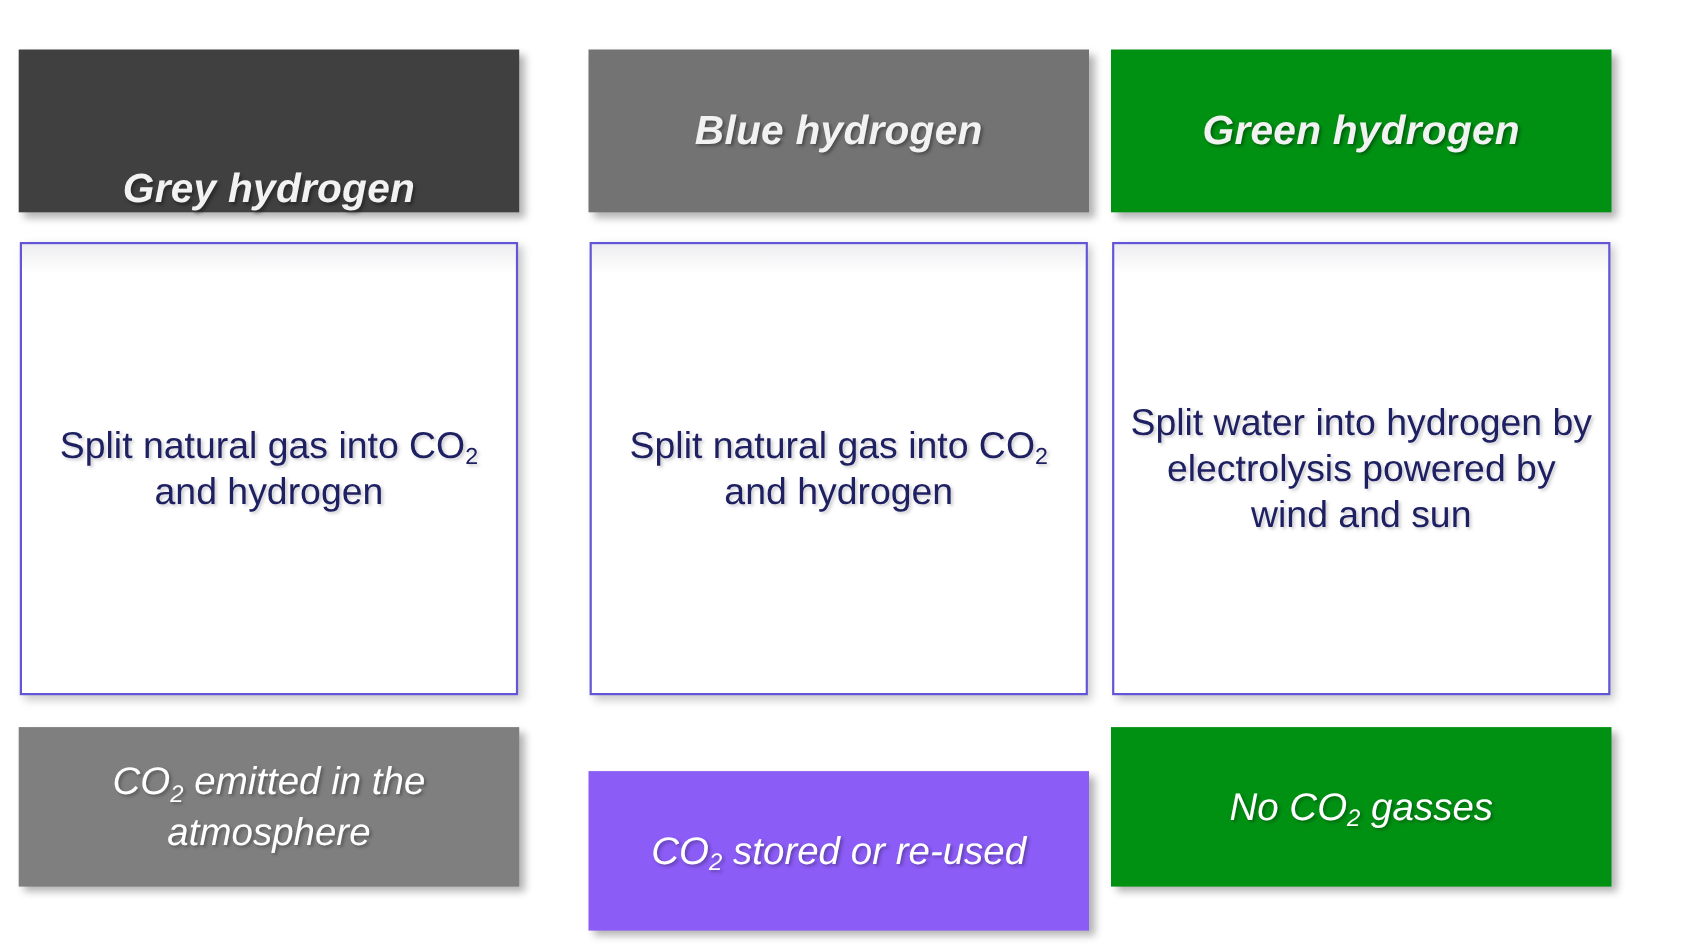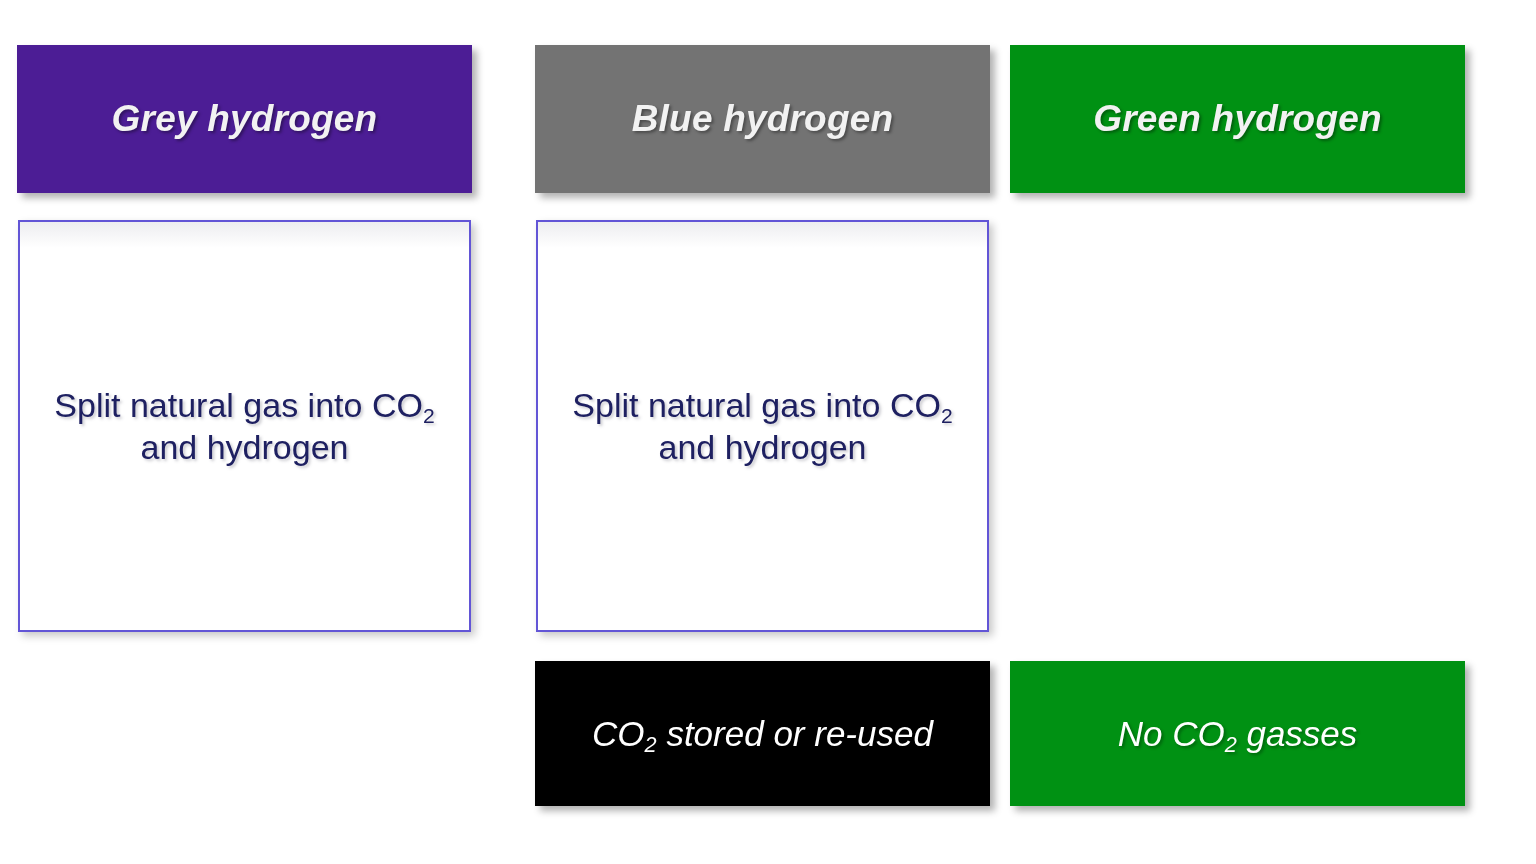--- a/index.html
+++ b/index.html
@@ -124,57 +124,67 @@
     top: 0.30em;
   }
 </style>
 </head>
 <body>
 
 <div id="diagram">
 
   <div class="column col-0">
 
-    <div class="header-box" style="background: #4c1d95;">
+    <div class="header-box" style="background: #404040; align-items: flex-end;">
       <span class="header-label">Grey hydrogen</span>
     </div>
 
     <div class="desc-box">
       <p class="desc-para">
         <span>Split natural gas into CO</span><sub>2</sub><span> and hydrogen</span>
       </p>
     </div>
 
+    <div class="outcome-box" style="background: rgb(127, 127, 127);">
+      <span class="outcome-label">
+        <span>CO</span><sub>2</sub><span> emitted in the atmosphere</span>
+      </span>
+    </div>
   </div>
 
   <div class="column col-1">
 
     <div class="header-box" style="background: #737373; align-items: center;">
       <span class="header-label">Blue hydrogen</span>
     </div>
 
     <div class="desc-box">
       <p class="desc-para">
         <span>Split natural gas into CO</span><sub>2</sub><span> and hydrogen</span>
       </p>
     </div>
 
-    <div class="outcome-box" style="background: #000000;">
+    <div class="outcome-box" style="background: #8b5cf6; margin-top: 40px;">
       <span class="outcome-label">
         <span>CO</span><sub>2</sub><span> stored or re-used</span>
       </span>
     </div>
   </div>
 
   <div class="column col-2">
 
     <div class="header-box" style="background: rgb(0, 145, 19);">
       <span class="header-label">Green hydrogen</span>
     </div>
 
+    <div class="desc-box">
+      <p class="desc-para">
+        <span>Split water into hydrogen by electrolysis powered by wind and sun</span><span></span>
+      </p>
+    </div>
 
     <div class="outcome-box" style="background: rgb(0, 145, 19);">
       <span class="outcome-label">
         <span>No CO</span><sub>2</sub><span> gasses</span>
       </span>
     </div>
   </div>
 
 </div>
 

